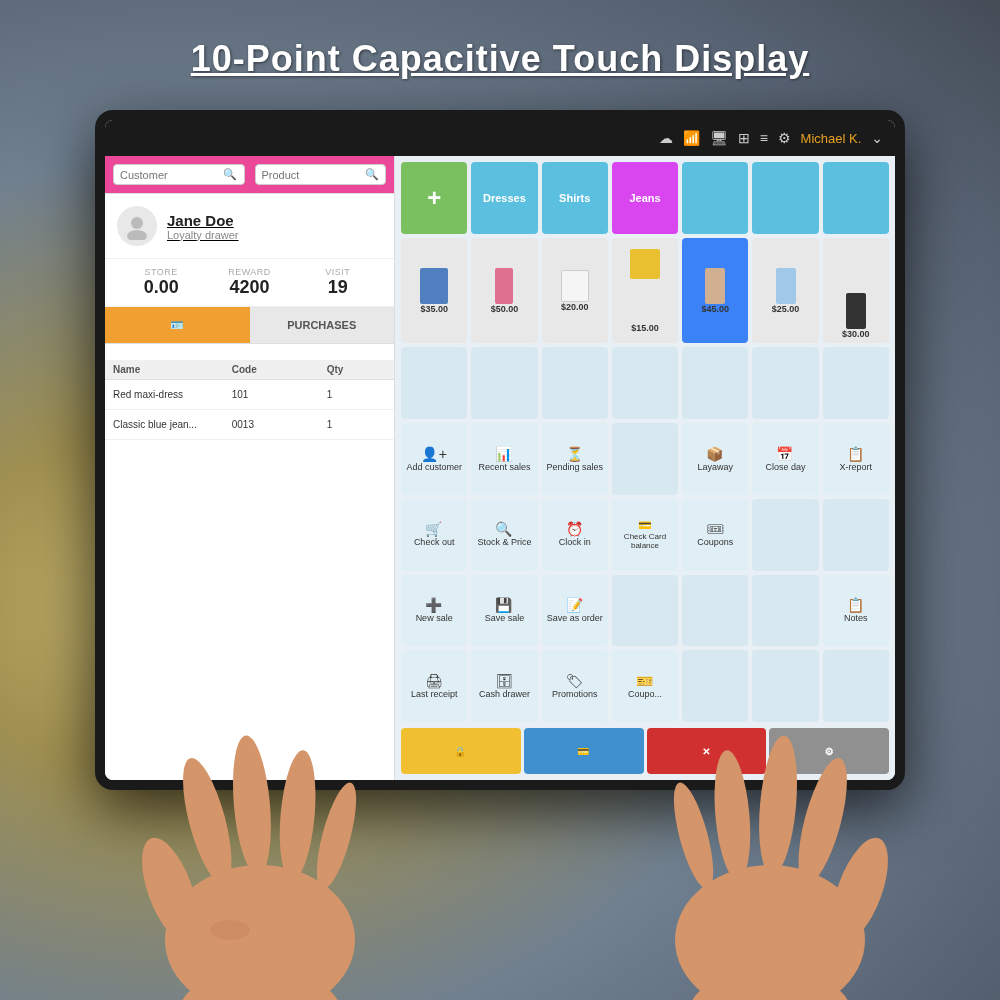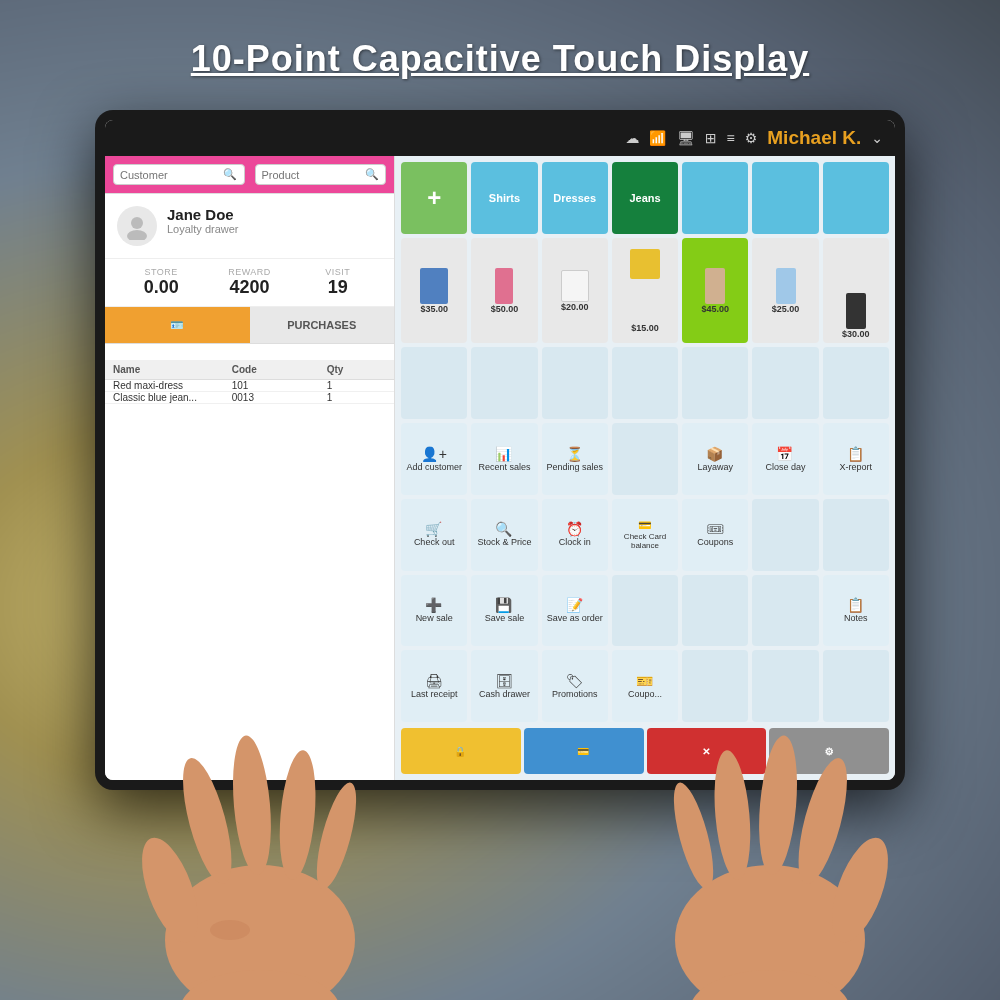--- a/index.html
+++ b/index.html
@@ -75,22 +75,22 @@
       flex-shrink: 0;
     }
 
     .top-bar-icon {
       color: #ccc;
       font-size: 14px;
     }
 
     .top-bar-user {
       color: #e8a020;
-      font-size: 19px;
-      font-weight: bold;
+      font-size: 13px;
+      font-weight: normal;
     }
 
     
     .main-content {
       display: flex;
       flex: 1;
       overflow: hidden;
     }
 
     
@@ -133,22 +133,24 @@
 
     .search-icon-svg {
       color: #888;
       font-size: 11px;
     }
 
     
     .customer-info {
       padding: 12px;
       display: flex;
+      align-items: center;
       gap: 10px;
       border-bottom: 1px solid #eee;
+      text-decoration: underline;
     }
 
     .customer-avatar {
       width: 40px;
       height: 40px;
       border-radius: 50%;
       background: #e8e8e8;
       display: flex;
       align-items: center;
       justify-content: center;
@@ -239,21 +241,21 @@
       font-weight: bold;
       color: #555;
       flex: 1;
     }
 
     .th.code-col { flex: 0.8; }
     .th.qty-col { flex: 0.5; }
 
     .table-row-item {
       display: flex;
-      padding: 0 8px;
+      padding: 9px 8px;
       border-bottom: 1px solid #f0f0f0;
       align-items: center;
     }
 
     .td {
       font-size: 10px;
       color: #333;
       flex: 1;
     }
 
@@ -463,44 +465,44 @@
             <div class="td qty-col">1</div>
           </div>
         </div>
 
       </div>
 
       <div class="right-panel">
         <div class="product-grid">
 
           <div class="grid-cell add-btn">+</div>
+          <div class="grid-cell action-cell" style="background:#5bbfdf;color:#fff;font-size:11px;font-weight:bold;">Dresses</div>
           <div class="grid-cell action-cell" style="background:#5bbfdf;color:#fff;font-size:11px;font-weight:bold;">Shirts</div>
-          <div class="grid-cell action-cell" style="background:#5bbfdf;color:#fff;font-size:11px;font-weight:bold;">Dresses</div>
-          <div class="grid-cell action-cell" style="background:#15803d;color:#fff;font-size:11px;font-weight:bold;text-align:center;">Jeans</div>
+          <div class="grid-cell action-cell" style="background:#d946ef;color:#fff;font-size:11px;font-weight:bold;text-align:center;">Jeans</div>
           <div class="grid-cell" style="background:#5bbfdf;"></div>
           <div class="grid-cell" style="background:#5bbfdf;"></div>
           <div class="grid-cell" style="background:#5bbfdf;"></div>
 
           <div class="grid-cell" style="background:#e8e8e8;">
             <div style="width:28px;height:36px;background:#5080c0;border-radius:2px;"></div>
             <div class="product-price" style="color:#333;">$35.00</div>
           </div>
           <div class="grid-cell" style="background:#e8e8e8;">
             <div style="width:18px;height:36px;background:#e07090;border-radius:2px;"></div>
             <div class="product-price" style="color:#333;">$50.00</div>
           </div>
           <div class="grid-cell" style="background:#e8e8e8;">
             <div style="width:28px;height:32px;background:#f5f5f5;border:1px solid #ccc;border-radius:2px;"></div>
             <div class="product-price" style="color:#333;">$20.00</div>
           </div>
           <div class="grid-cell" style="background:#e8e8e8;">
             <div style="width:30px;height:30px;background:#e8c030;border-radius:2px;"></div>
             <div class="product-price" style="color:#333;margin-top:44px;">$15.00</div>
           </div>
-          <div class="grid-cell" style="background:#84cc16;">
+          <div class="grid-cell" style="background:#3b82f6;">
             <div style="width:20px;height:36px;background:#d0b090;border-radius:2px;"></div>
             <div class="product-price" style="color:#333;">$45.00</div>
           </div>
           <div class="grid-cell" style="background:#e8e8e8;">
             <div style="width:20px;height:36px;background:#a0c8e8;border-radius:2px;"></div>
             <div class="product-price" style="color:#333;">$25.00</div>
           </div>
           <div class="grid-cell" style="background:#e8e8e8;justify-content:flex-end;">
             <div style="width:20px;height:36px;background:#333;border-radius:2px;"></div>
             <div class="product-price" style="color:#333;">$30.00</div>

